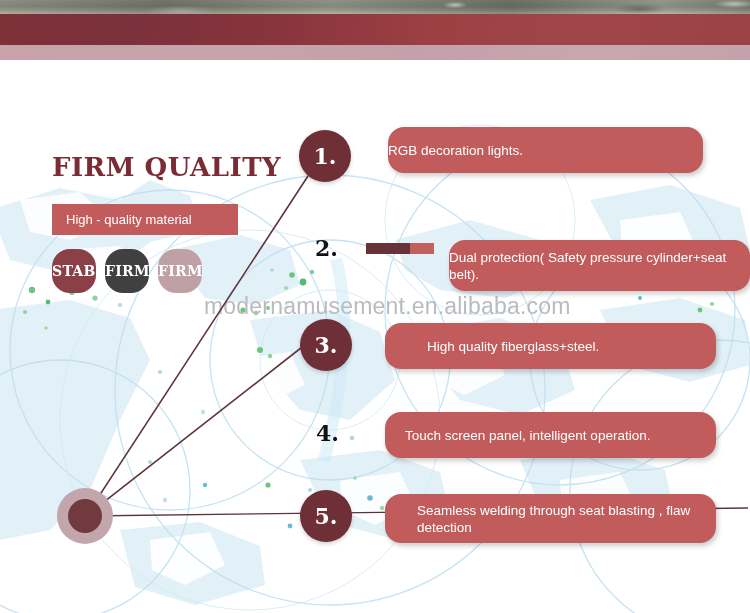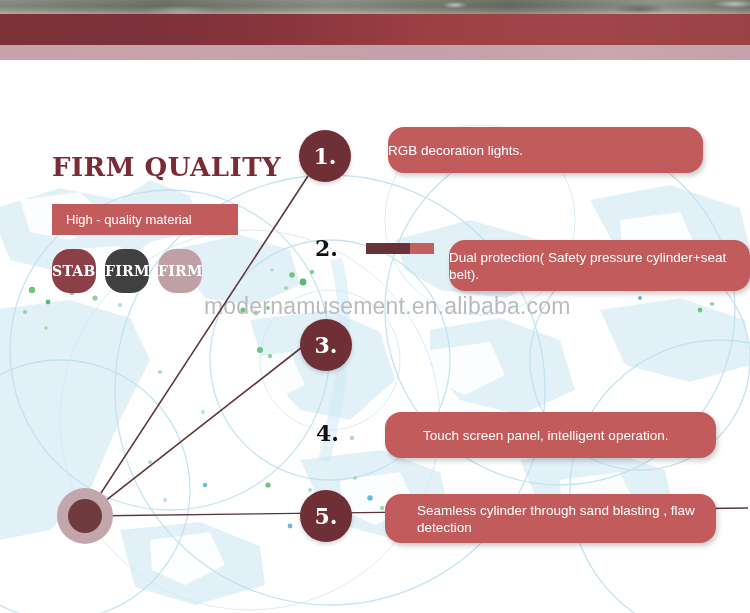--- a/index.html
+++ b/index.html
@@ -146,21 +146,21 @@
     font-size: 13.5px;
     line-height: 17px;
     display: flex; align-items: center;
     box-shadow: 2px 3px 5px rgba(0,0,0,.20);
     box-sizing: border-box;
   }
   .pill span { display: block; }
   .pill.p1 { left: 388px; top: 127px; width: 315px; height: 46px; }
   .pill.p2 { left: 449px; top: 240px; width: 301px; height: 51px; }
   .pill.p3 { left: 385px; top: 323px; width: 331px; height: 46px; padding-left: 42px; }
-  .pill.p4 { left: 385px; top: 412px; width: 331px; height: 46px; padding-left: 38px; align-items: center; }
+  .pill.p4 { left: 385px; top: 412px; width: 331px; height: 46px; padding-left: 20px; align-items: center; }
   .pill.p5 { left: 385px; top: 494px; width: 331px; height: 49px; padding-left: 32px; }
 </style>
 </head>
 <body>
 
 <div id="stage">
 
   <div class="photo-strip"></div>
   <div class="band-dark"></div>
   <div class="band-light"></div>
@@ -332,20 +332,23 @@
   <div class="num-circle" style="left:300px; top:490px;">
     <span>5.</span>
   </div>
 
   <div class="pill p1">
     <span>RGB decoration lights.</span>
   </div>
   <div class="pill p2">
     <span>Dual protection( Safety pressure cylinder+seat belt).</span>
   </div>
+  <div class="pill p3">
+    <span>High quality fiberglass+steel.</span>
+  </div>
   <div class="pill p4">
     <span>Touch screen panel, intelligent operation.</span>
   </div>
   <div class="pill p5">
-    <span>Seamless cylinder through sand blasting , flaw detection</span>
+    <span>Seamless welding through seat blasting , flaw detection</span>
   </div>
 
 </div>
 
 </body></html>

